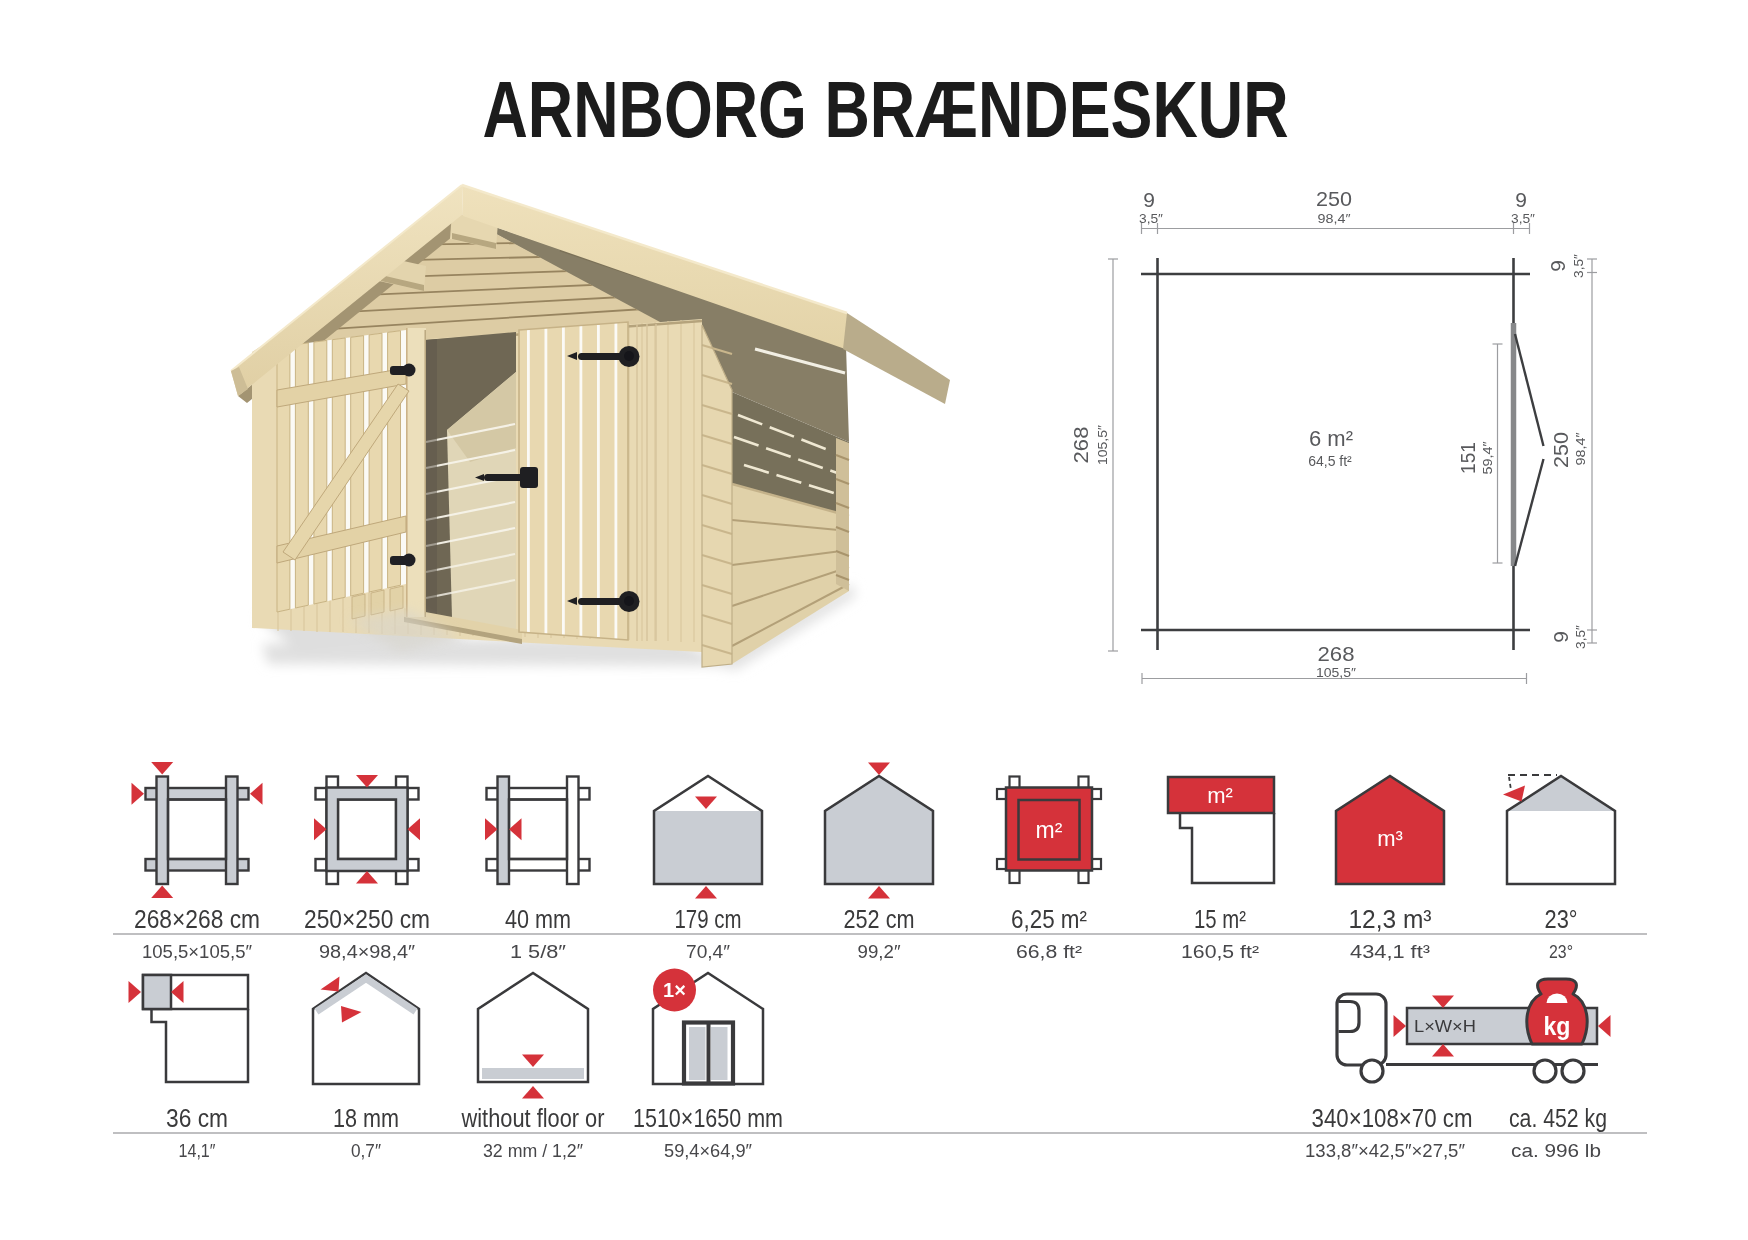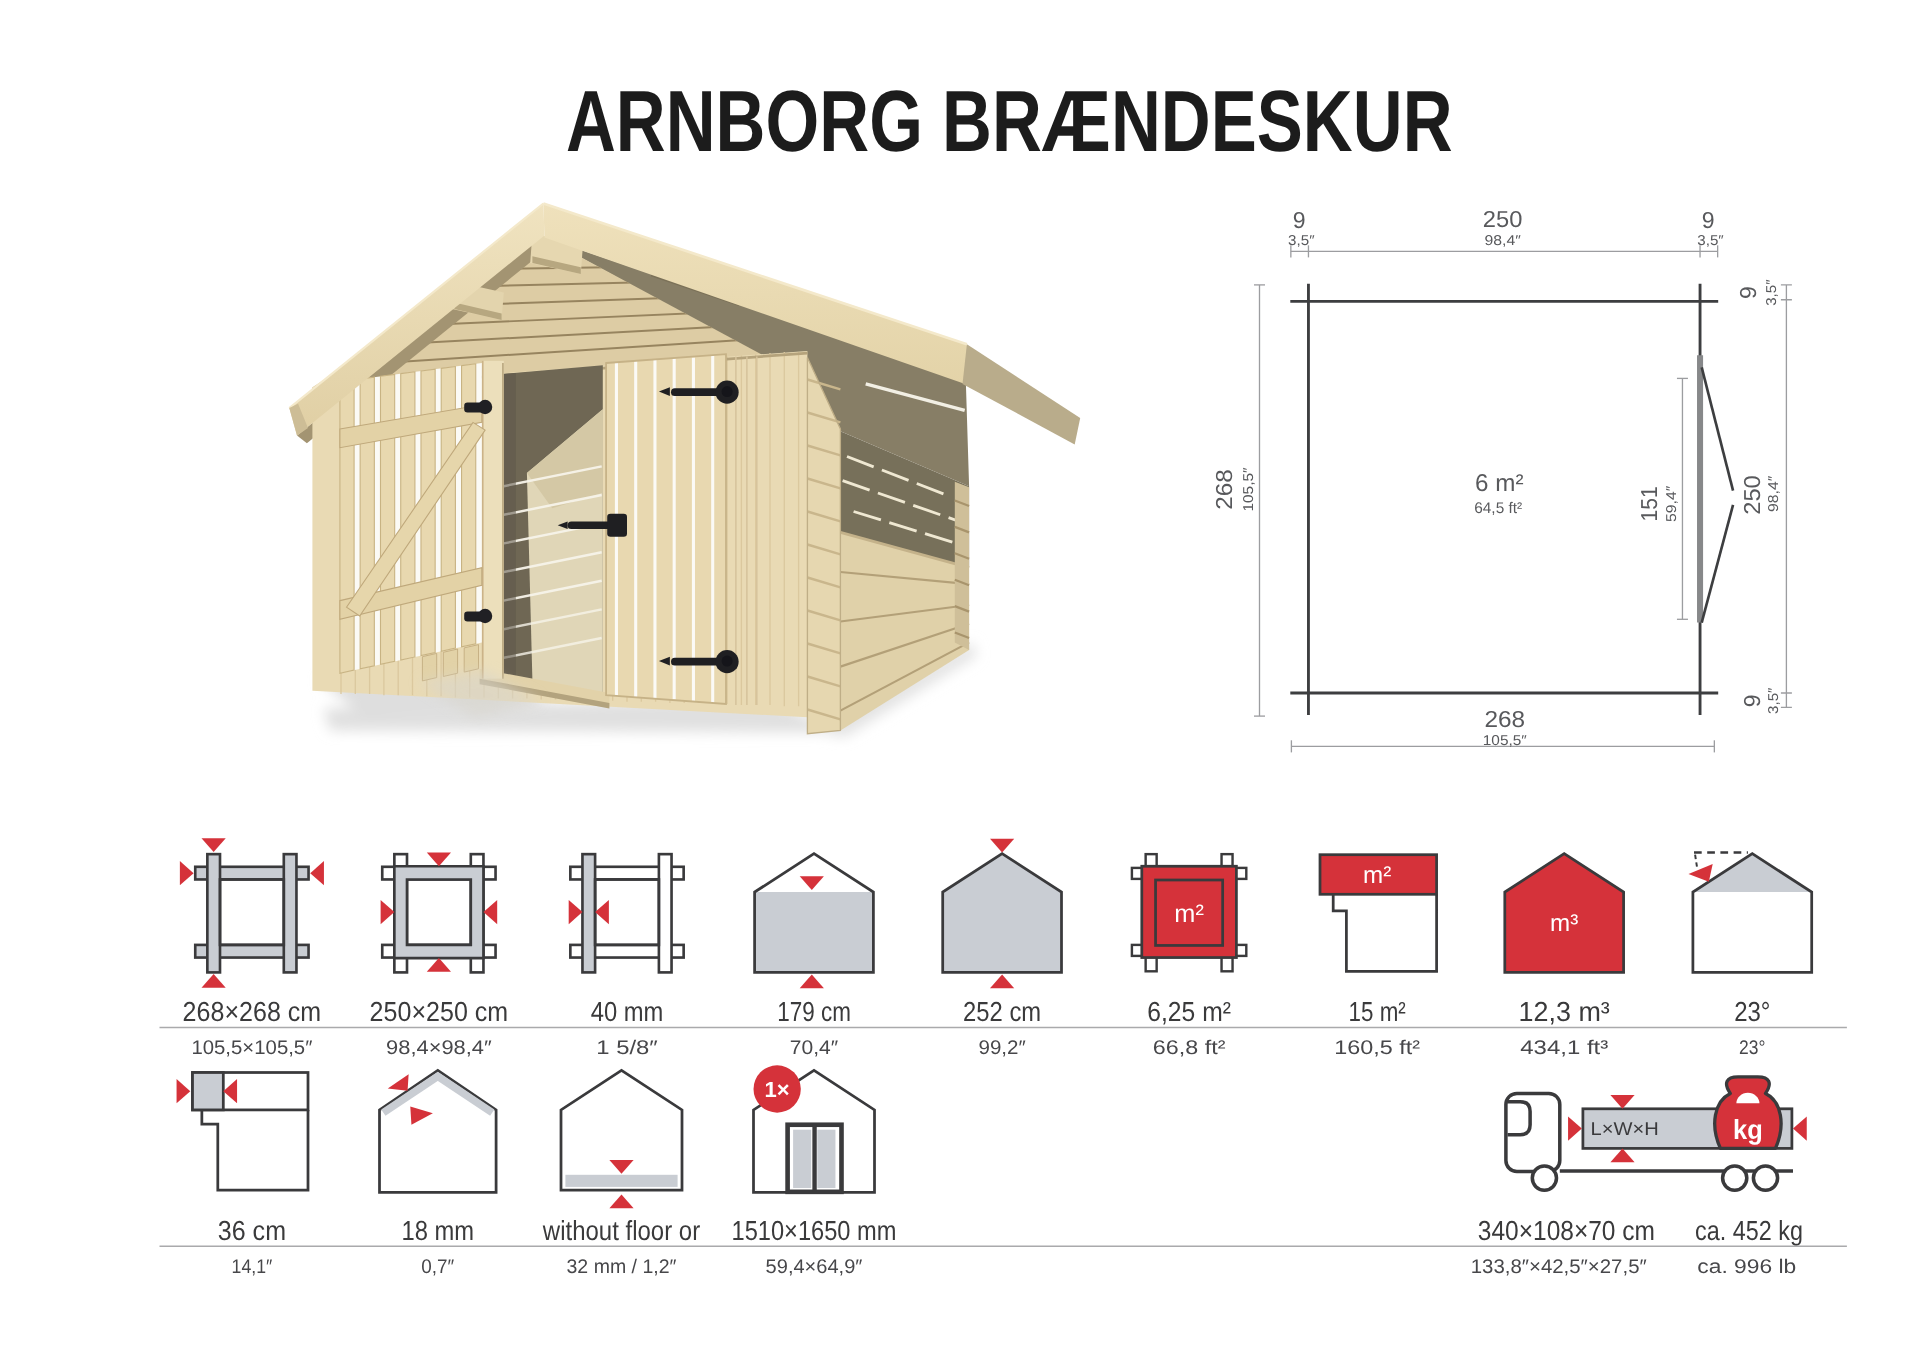--- a/index.html
+++ b/index.html
@@ -1,17 +1,17 @@
 <!DOCTYPE html>
 <html><head>
 <meta charset="utf-8">
 <style>
   html,body { margin:0; padding:0; background:#ffffff; }
   #page { position:relative; width:1696px; height:1240px; background:#ffffff;
-          font-family:"Liberation Sans", sans-serif; overflow:hidden;margin-left:32px; }
+          font-family:"Liberation Sans", sans-serif; overflow:hidden; }
   svg text { font-family:"Liberation Sans", sans-serif; }
 </style>
 </head>
 <body>
 <div id="page">
 <svg width="1748" height="1240" viewBox="0 0 1748 1240">
 <defs>
   <clipPath id="gclip">
           <polygon points="252,352 463,216 660,322 660,331 252,361"></polygon>
         </clipPath>

